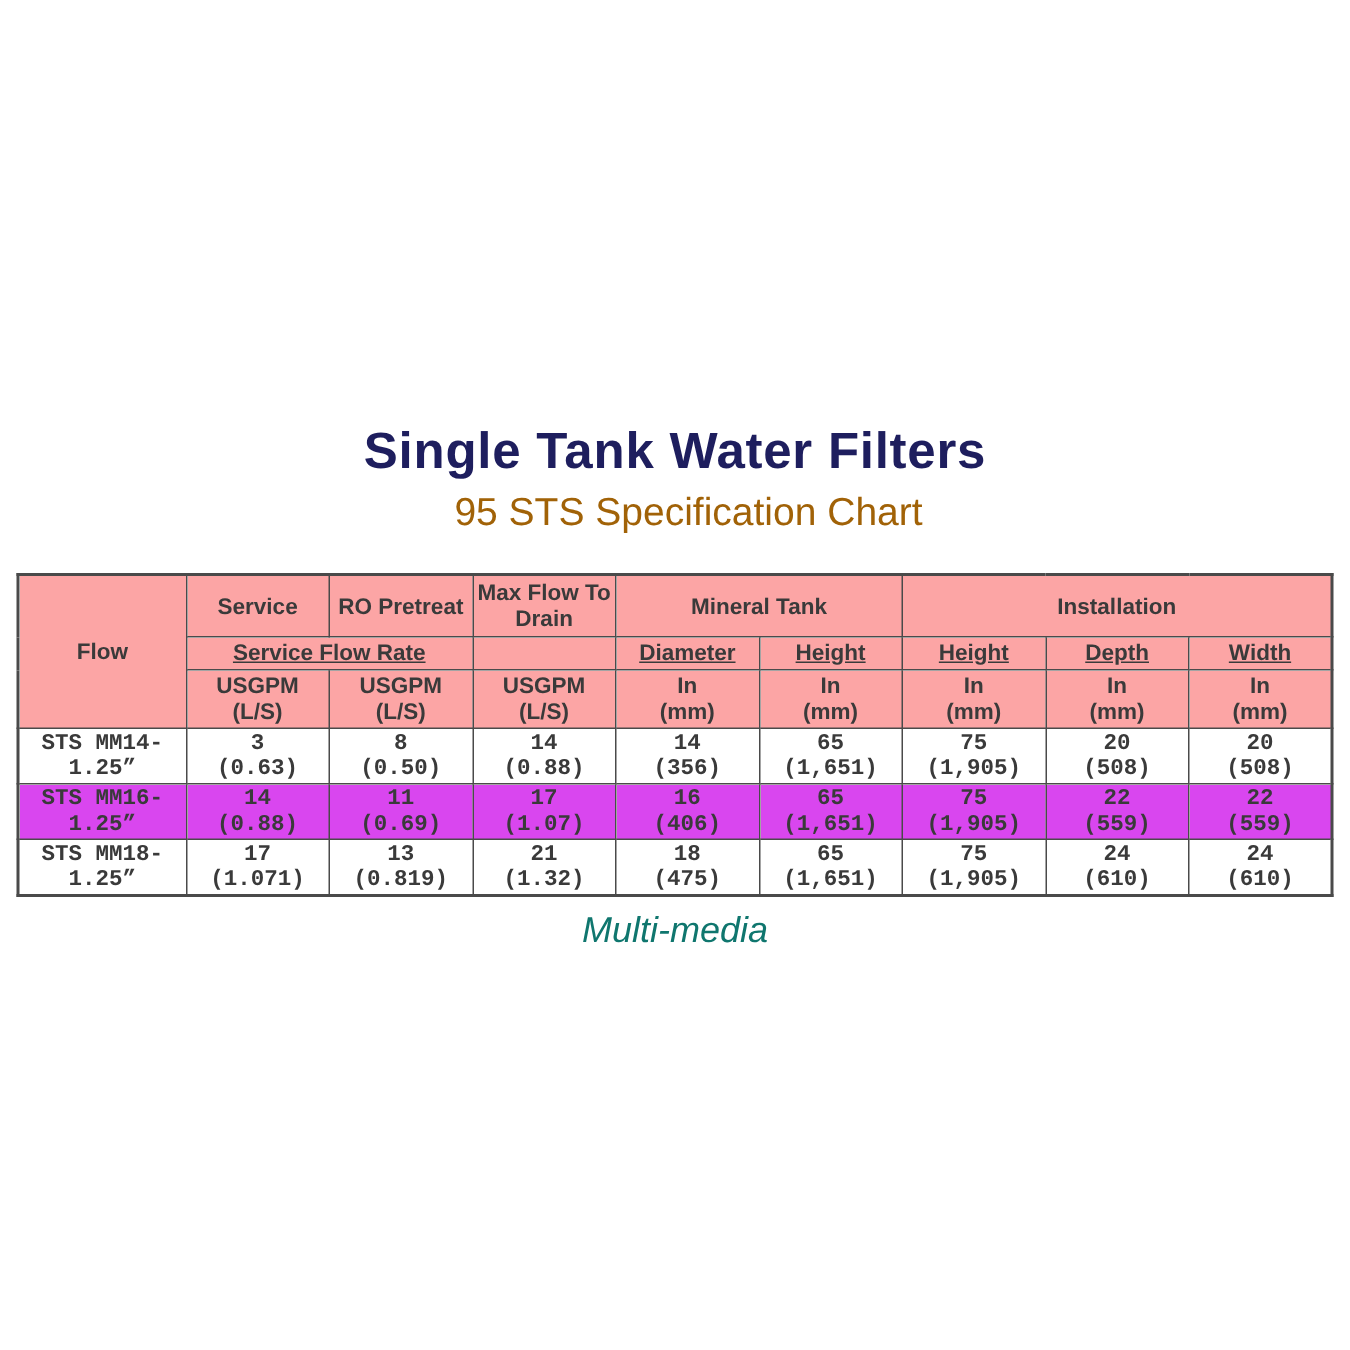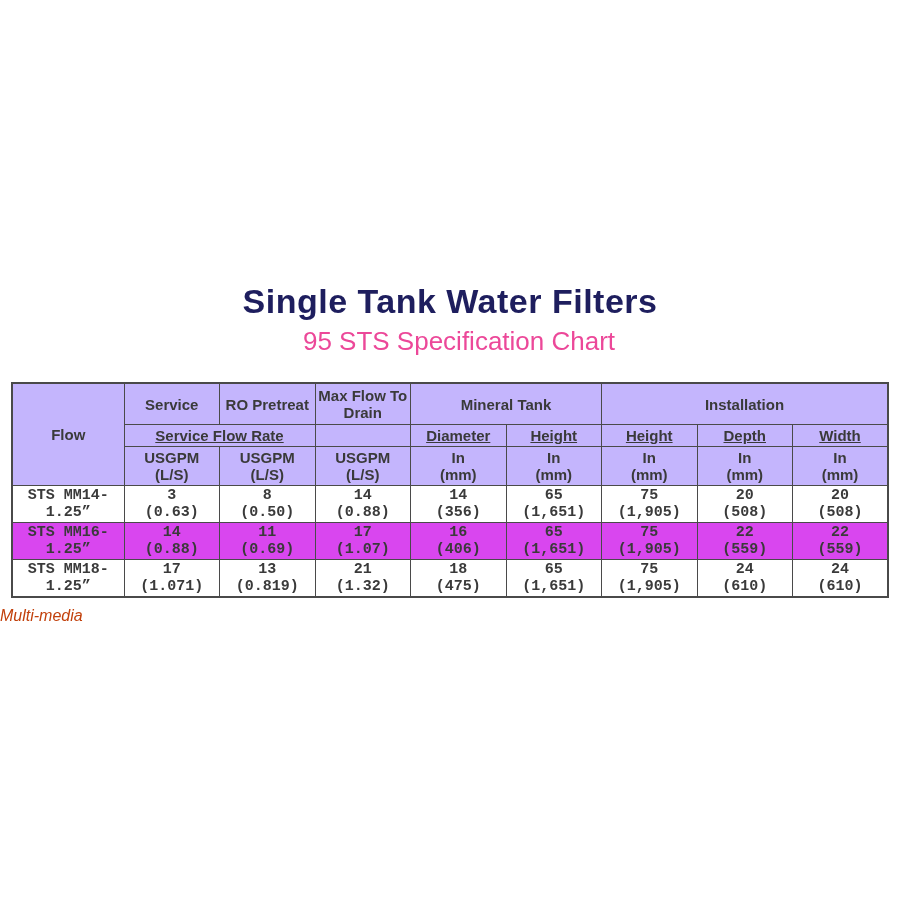--- a/index.html
+++ b/index.html
@@ -10,47 +10,47 @@
   .page { width: 900px; height: 784px; box-sizing: border-box; padding-top: 282px; }
 
   .title {
     margin: 0; text-align: center;
     font-size: 34px; font-weight: 700; letter-spacing: 0.5px;
     color: #1e1e5e;
   }
   .subtitle {
     margin: 5px 0 0 18px; text-align: center;
     font-size: 26px; font-weight: 400;
-    color: #ec4899;
+    color: #a16207;
   }
 
   table.spec {
     border-collapse: collapse; table-layout: fixed;
     width: 878px; margin: 25px auto 0 auto;
     border: 2px solid #4a4a4a;
   }
   table.spec th, table.spec td {
     border: 1px solid #4a4a4a;
     font-size: 15px; font-weight: 700; color: #3a3a3a;
     text-align: center; vertical-align: middle;
     padding: 1px 2px; line-height: 17px;
     overflow: hidden;
   }
-  table.spec thead th { background: #c4b5fd; }
+  table.spec thead th { background: #fca5a5; }
   tr.group-row th { height: 38px; }
   tr.sub-row th { height: 19px; text-decoration: underline; }
   tr.units-row th { height: 36px; }
   tbody tr { height: 37px; font-family: Liberation Mono, monospace; }
   tbody tr.alt td { background: #d946ef; }
   td.model-cell { text-align: left; padding-left: 8px; font-size: 15px; }
   .cell-line { display: block; }
 
   .caption {
-    margin-top: 9px; 
-    font-size: 16px; font-style: italic; color: #c2410c;
+    margin-top: 9px; text-align: center;
+    font-size: 24px; font-style: italic; color: #0f766e;
   }
 </style>
 </head>
 <body>
 
 <div class="page">
 
   <h1 class="title">Single Tank Water Filters</h1>
   <h2 class="subtitle">95 STS Specification Chart</h2>
 

